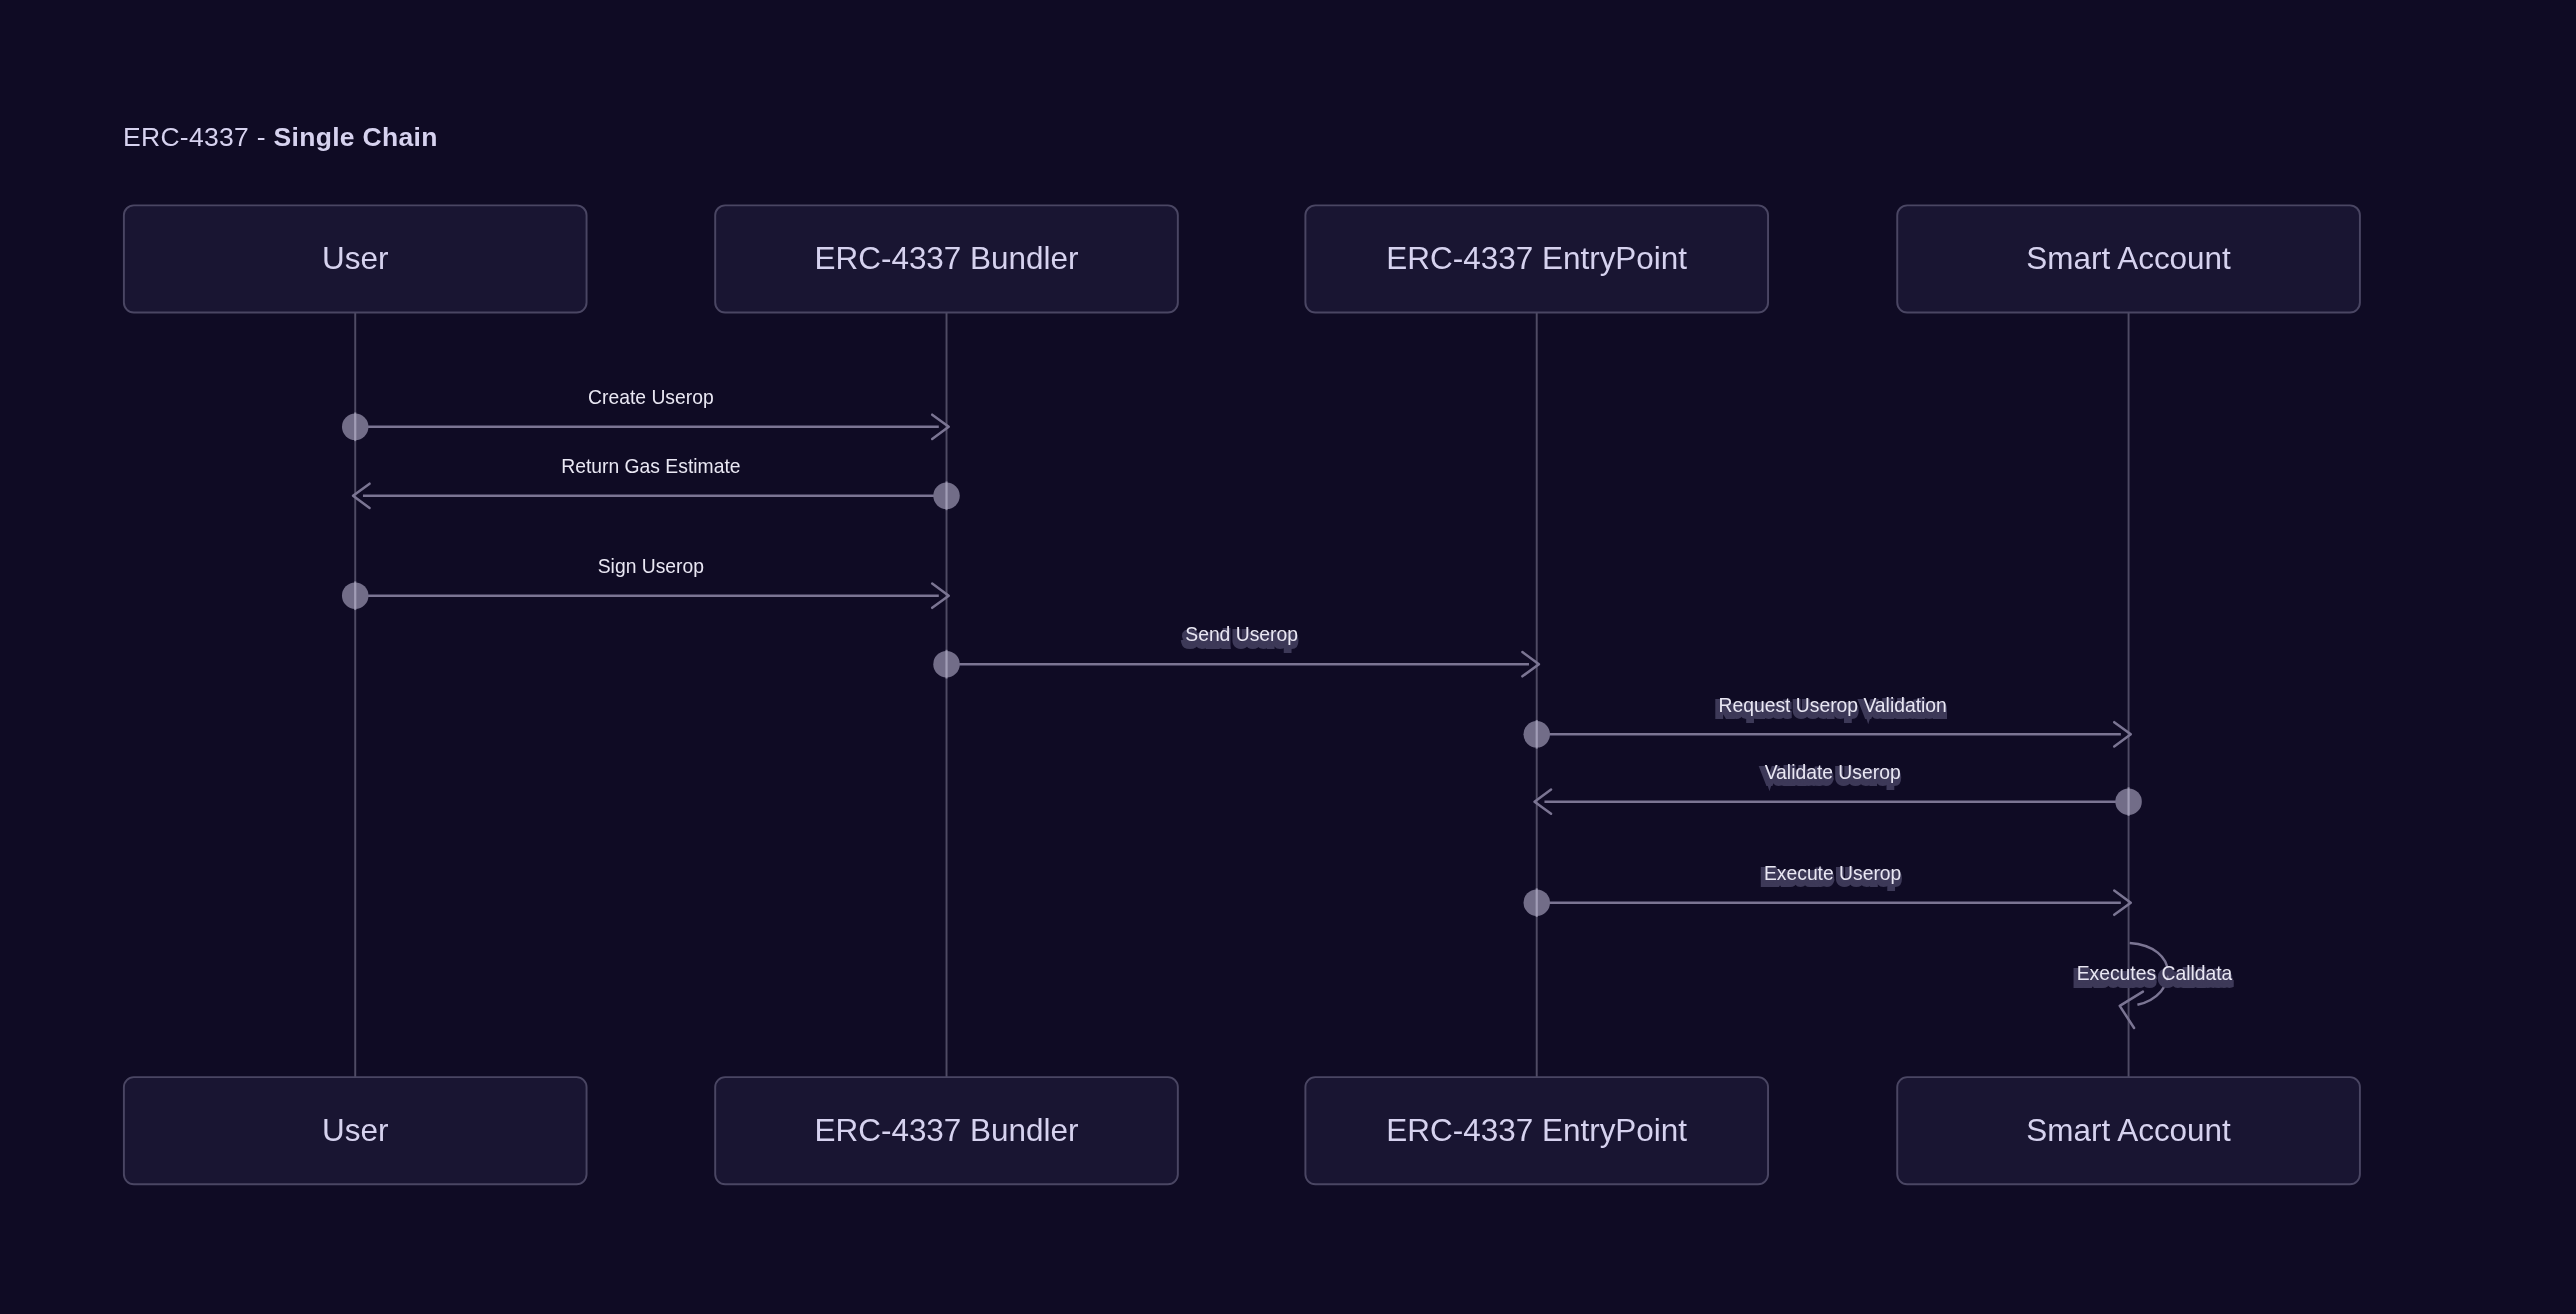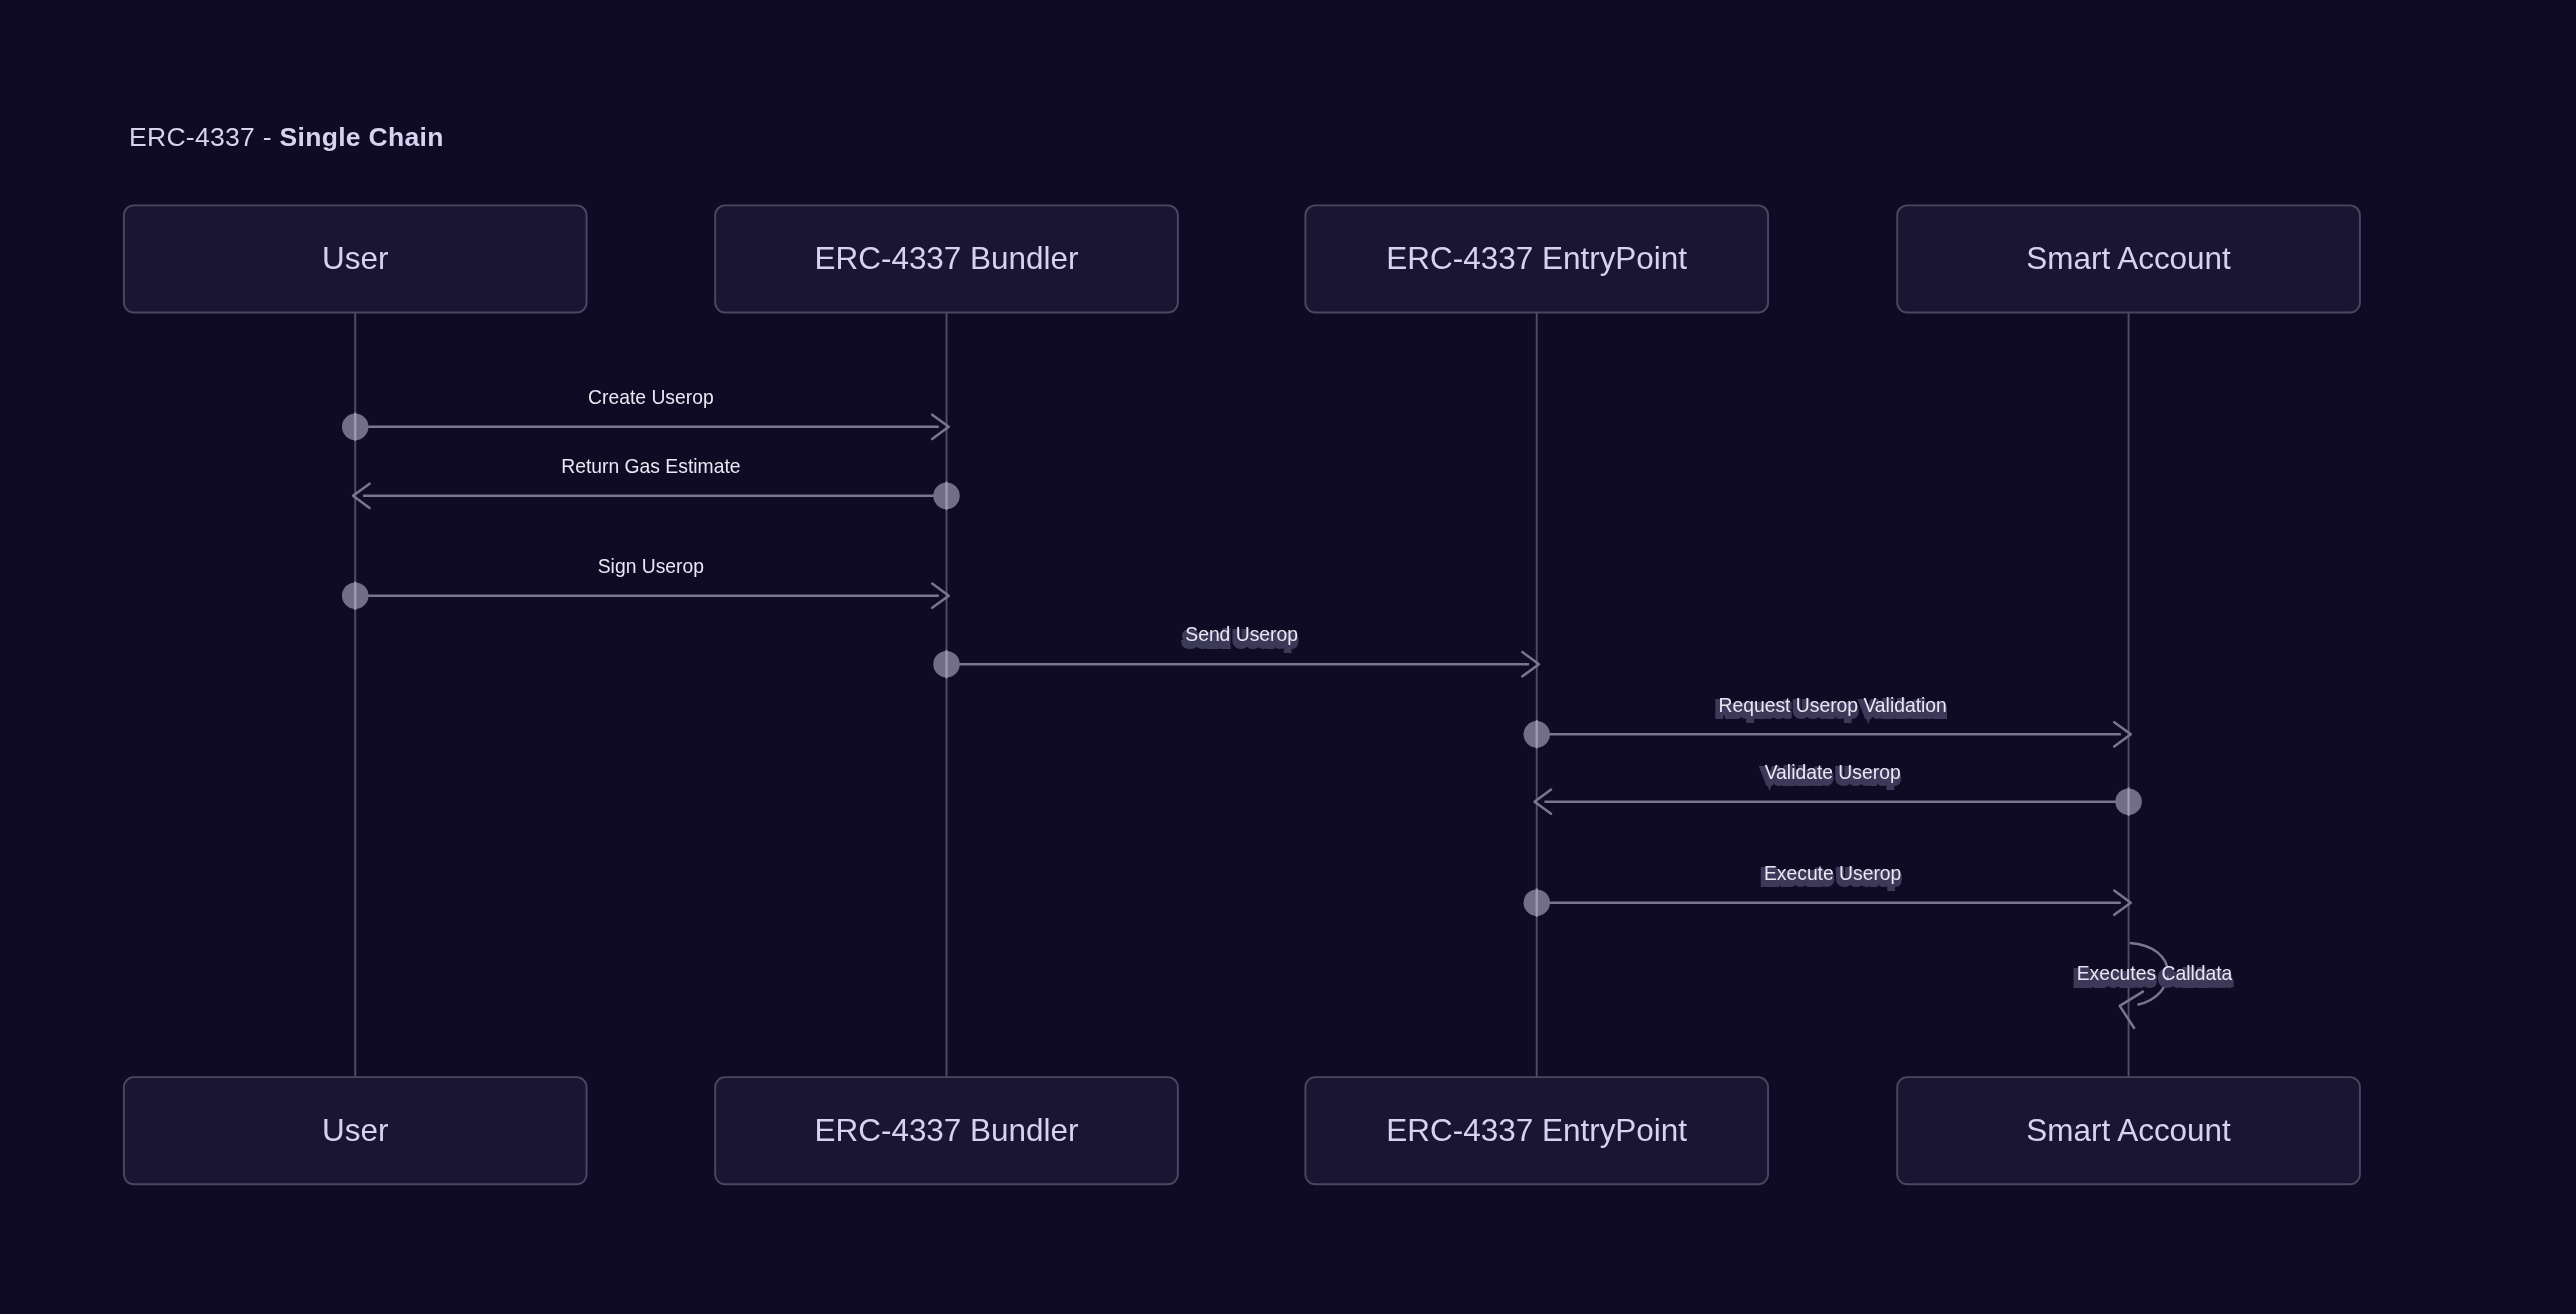--- a/index.html
+++ b/index.html
@@ -12,21 +12,21 @@
     font-family: "Liberation Sans", sans-serif;
   }
   .canvas {
     position: relative;
     width: 2576px;
     height: 1314px;
     background: #0f0b24;
   }
   .diagram-title {
     position: absolute;
-    left: 129px;
+    left: 123px;
     top: 121px;
     font-size: 26.5px;
     line-height: 32px;
     color: #d6d2ef;
     letter-spacing: 0.3px;
     white-space: nowrap;
   }
   .diagram-title .emphasis {
     font-weight: 700;
   }

